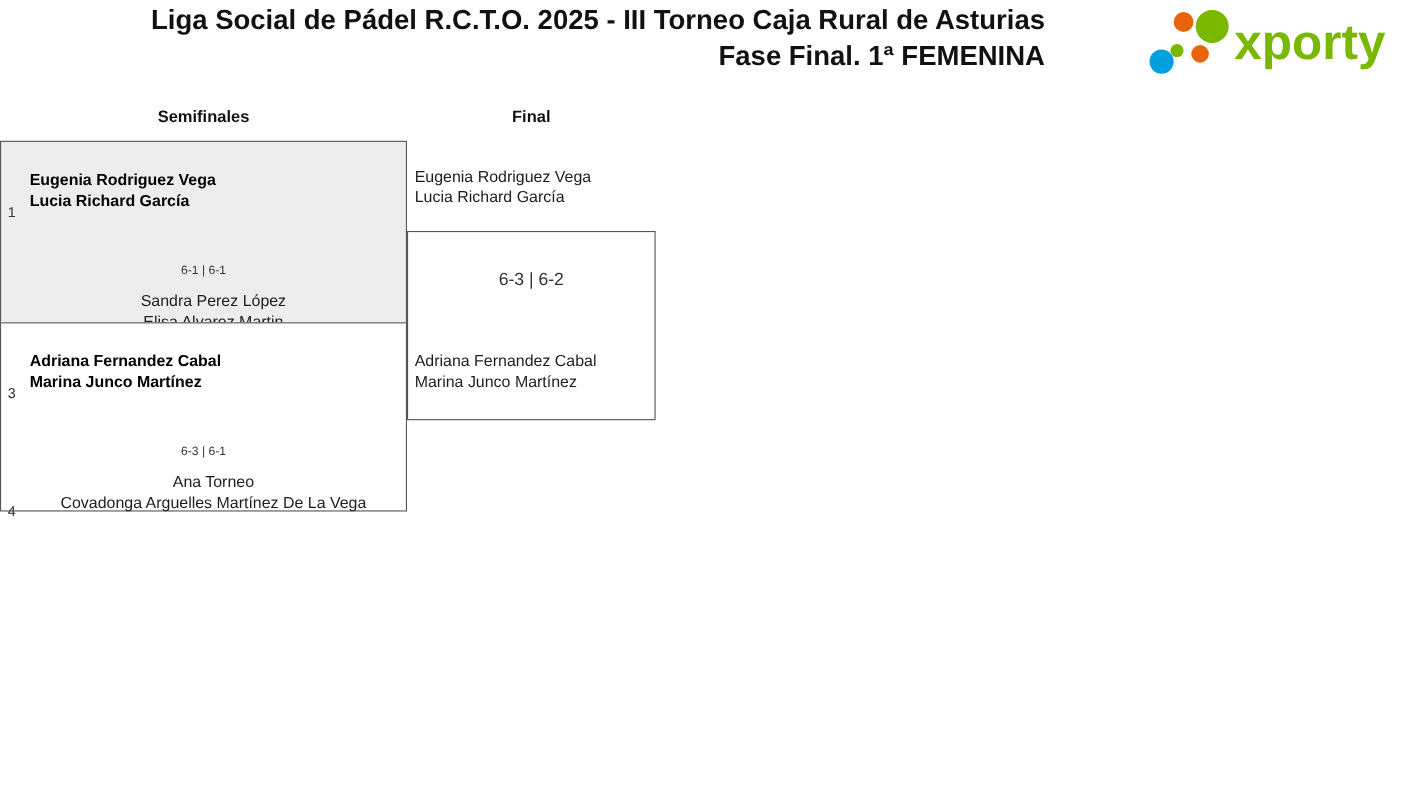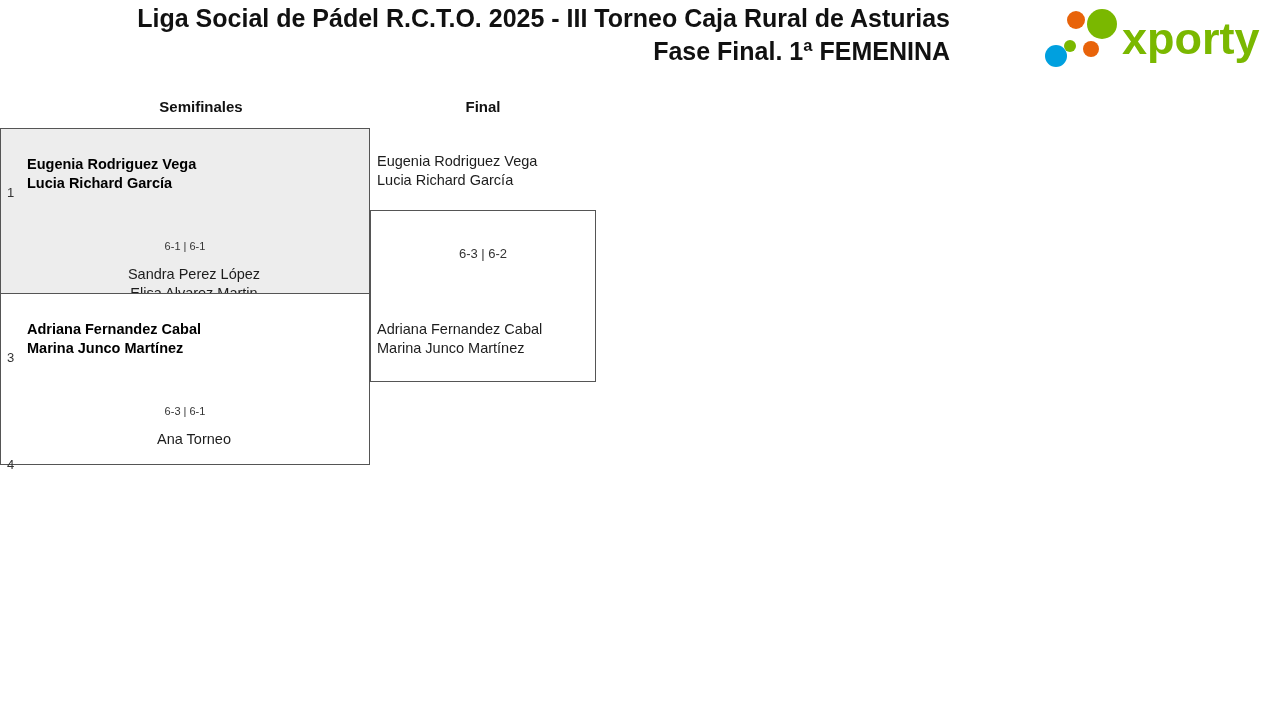--- a/index.html
+++ b/index.html
@@ -56,21 +56,21 @@
     left: 0;
     width: 1280px;
   }
   .round-head {
     position: absolute;
     font-size: 15px;
     font-weight: bold;
     color: #111111;
     text-align: center;
   }
-  .round-head.semis { left: 16px; top: 6px; width: 370px; }
+  .round-head.semis { left: 0px; top: 6px; width: 370px; }
   .round-head.final { left: 370px; top: 6px; width: 226px; }
 
   
   .match {
     position: absolute;
     border: 1px solid #555555;
     background: #ffffff;
   }
   .match.alt { background: #ededed; }
   #match-1 { left: 0px; top: 36px; width: 370px; height: 172px; }
@@ -127,21 +127,21 @@
     white-space: nowrap;
   }
   #final-team-top { top: 60px; }
   #final-team-bot { top: 228px; }
   #final-score {
     position: absolute;
     left: 370px;
     width: 226px;
     top: 154px;
     text-align: center;
-    font-size: 13px;
+    font-size: 16px;
     color: #333333;
   }
 </style>
 </head>
 <body>
 
 <div class="page">
 
   <div class="header">
     <div class="title-block">
@@ -182,20 +182,21 @@
     <div class="match" id="match-2">
       <div class="seed p-top-seed">3</div>
       <div class="team win p-top-team">
         <div>Adriana Fernandez Cabal</div>
         <div>Marina Junco Martínez</div>
       </div>
       <div class="score p-score">6-3 | 6-1</div>
       <div class="seed p-bot-seed">4</div>
       <div class="team p-bot-team">
         <div>Ana Torneo</div>
+        <div>Covadonga Arguelles Martínez De La Vega</div>
       </div>
     </div>
 
     <div id="final-box"></div>
     <div class="final-team" id="final-team-top">
       <div>Eugenia Rodriguez Vega</div>
       <div>Lucia Richard García</div>
     </div>
     <div id="final-score">6-3 | 6-2</div>
     <div class="final-team" id="final-team-bot">

